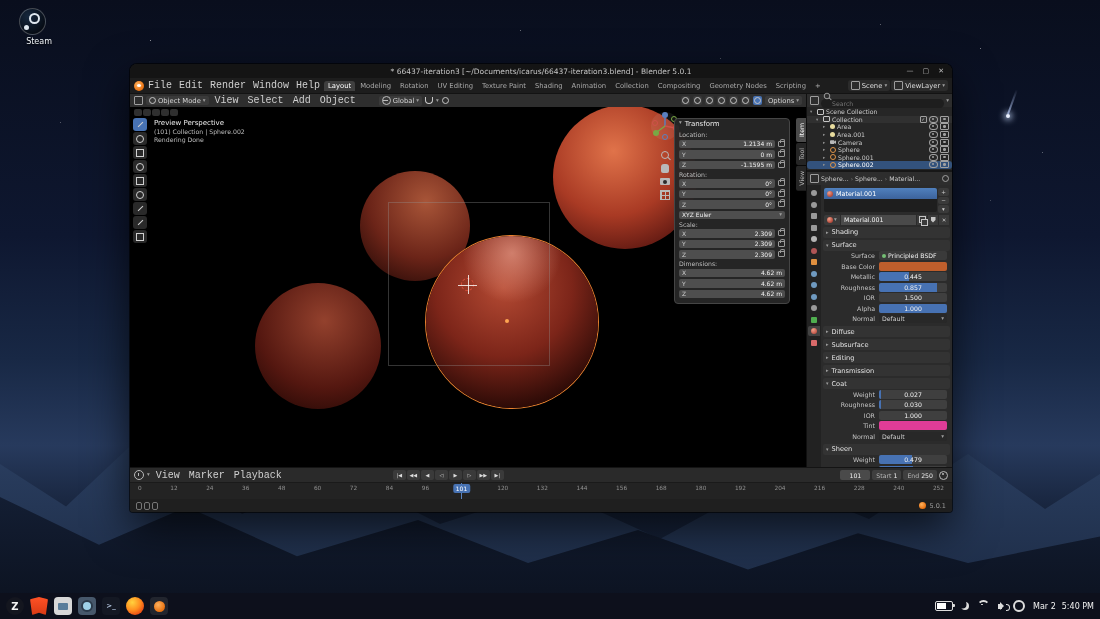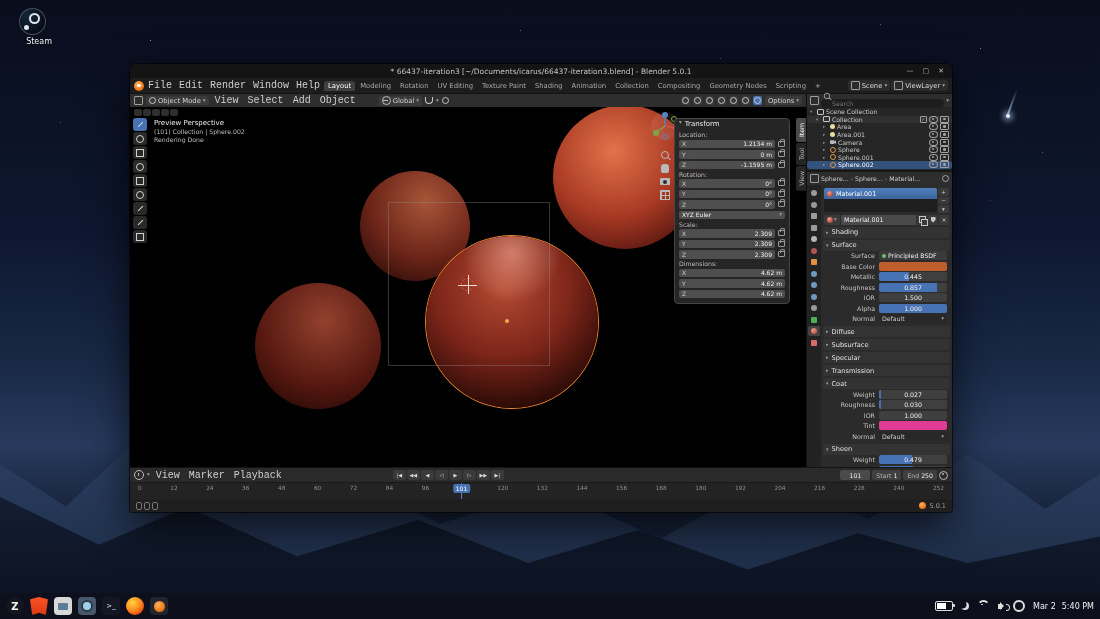--- a/index.html
+++ b/index.html
@@ -738,21 +738,21 @@
               <div class="phead">
                   <span class="caret">▸</span>
                   <span>Diffuse</span>
                 </div>
               <div class="phead">
                   <span class="caret">▸</span>
                   <span>Subsurface</span>
                 </div>
               <div class="phead">
                   <span class="caret">▸</span>
-                  <span>Specular</span>
+                  <span>Editing</span>
                 </div>
               <div class="phead">
                   <span class="caret">▸</span>
                   <span>Transmission</span>
                 </div>
 
               <div class="phead">
                   <span class="caret">▾</span>
                   <span>Coat</span>
                 </div>

